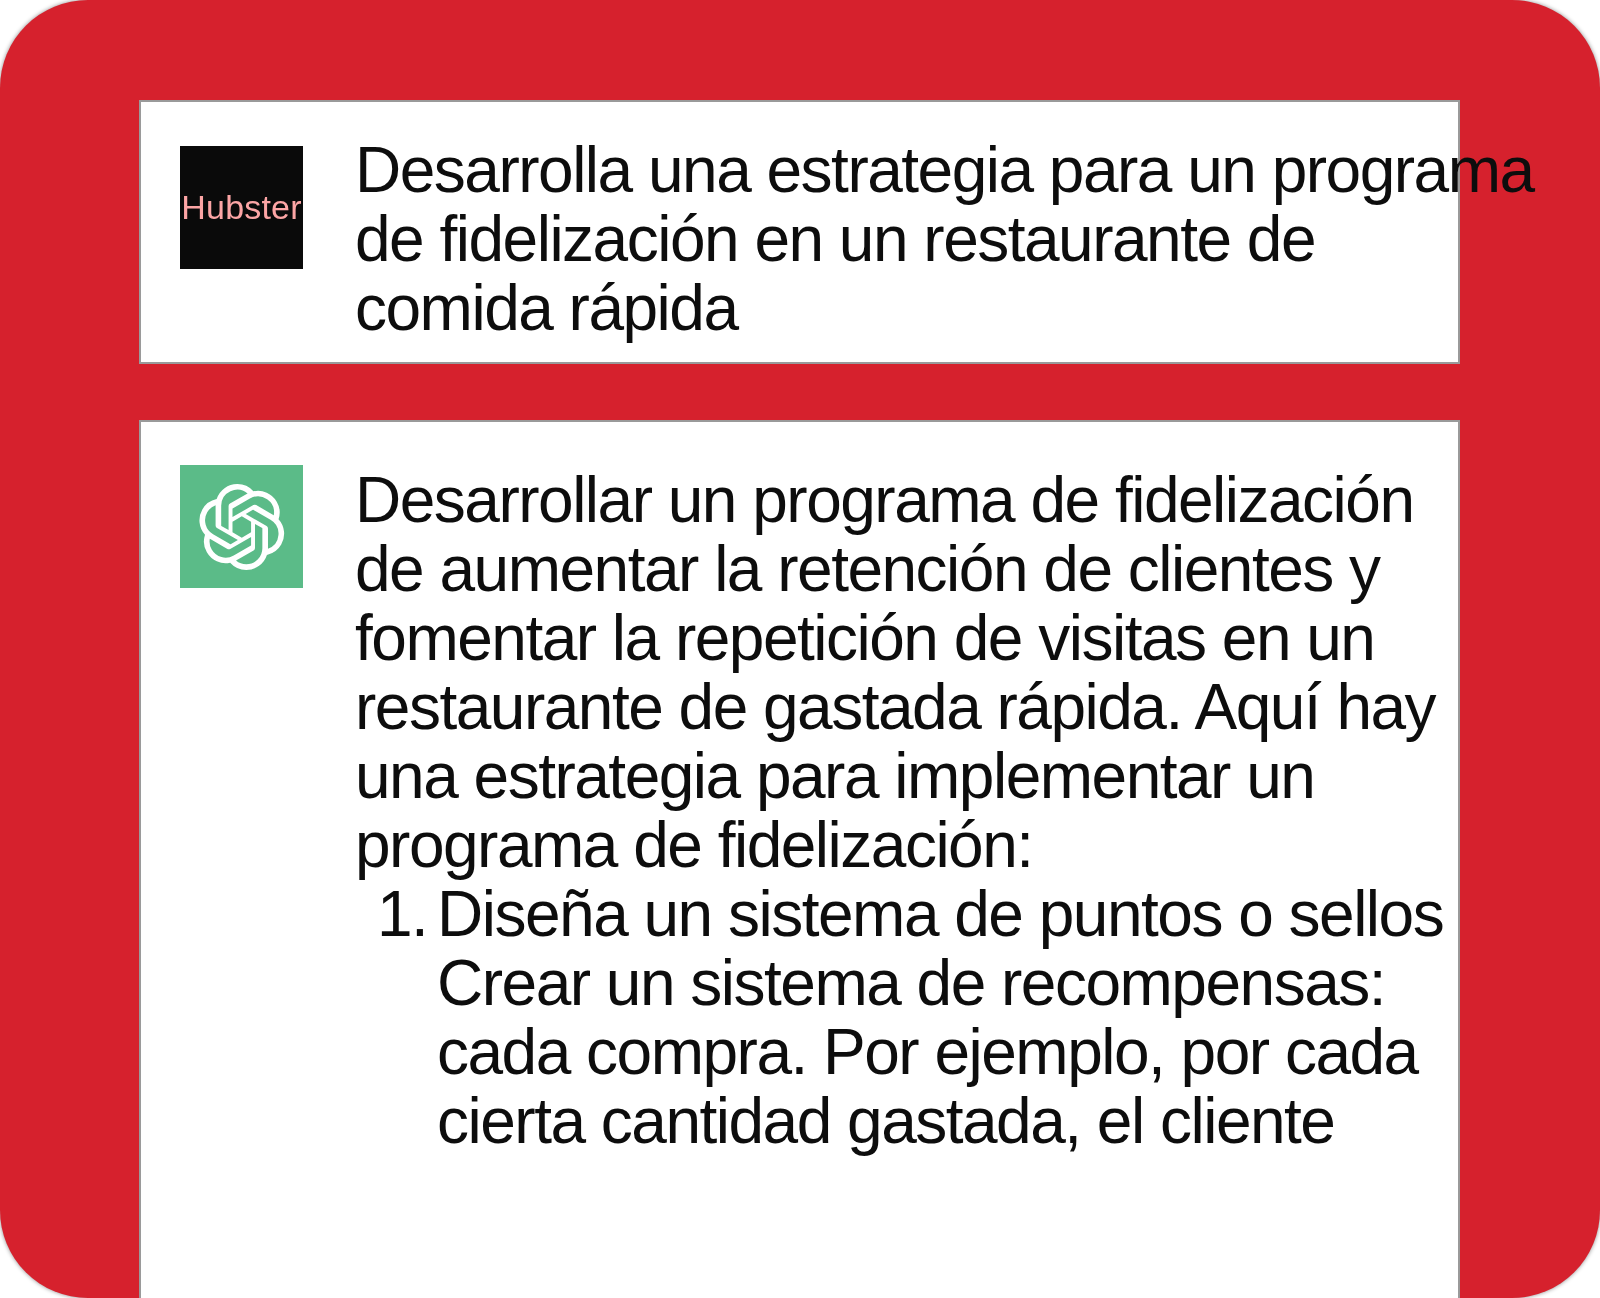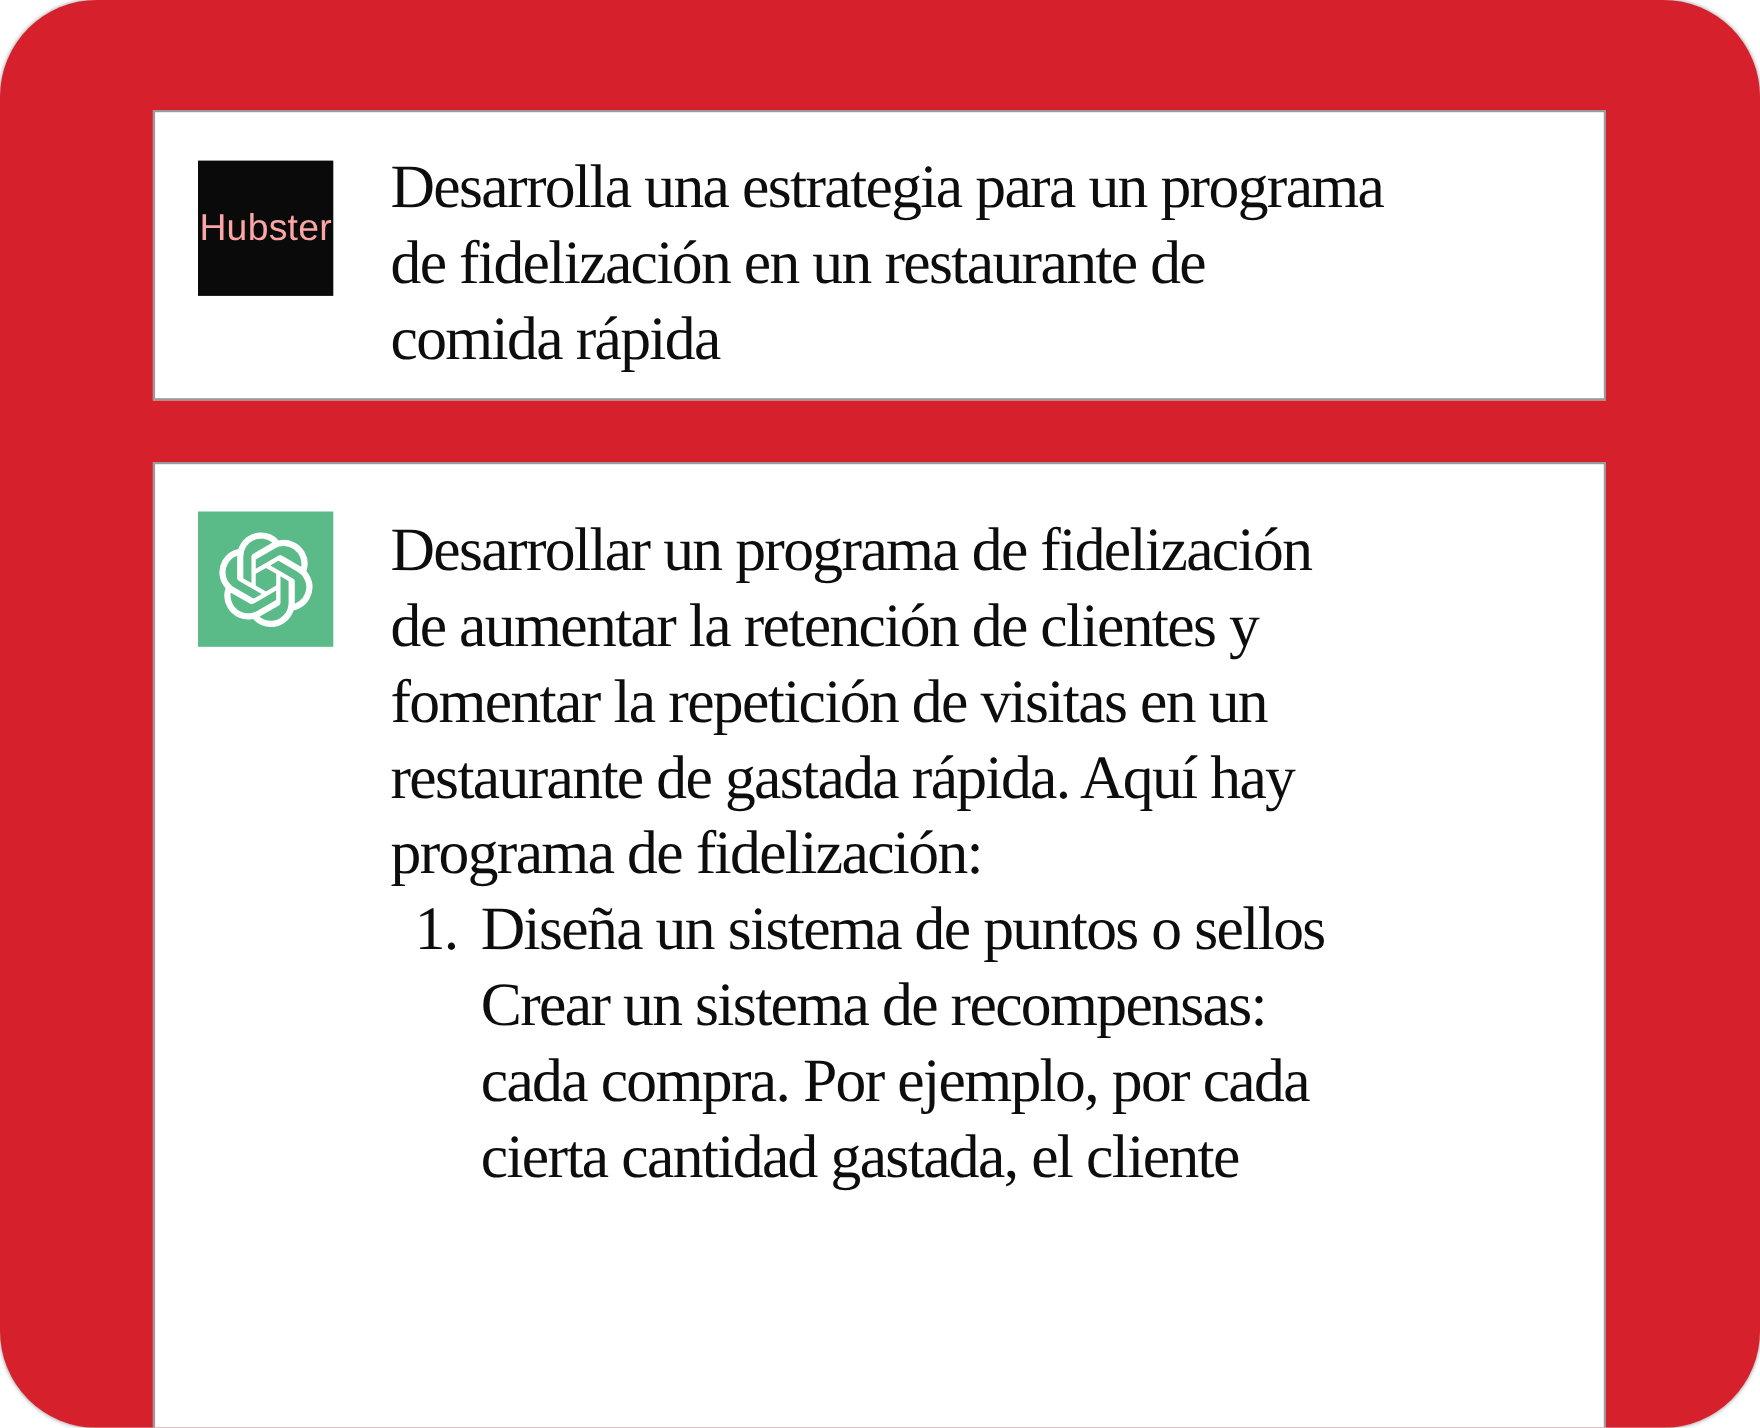--- a/index.html
+++ b/index.html
@@ -33,24 +33,23 @@
   }
   .logo-hubster { top: 44px; background: #0a0a0a; }
   .logo-hubster .word {
     color: #fca5a5; font-size: 34px; font-weight: 500; letter-spacing: 0.2px;
   }
   .logo-chatgpt { top: 43px; background: #5BBB88; }
   .logo-chatgpt svg { width: 88px; height: 88px; display: block; }
 
   .text-block {
     position: absolute; left: 214px;
-    font-size: 56px; line-height: 69px; letter-spacing: -1.5px;
+    font-size: 64px; line-height: 69px; letter-spacing: -1.5px;
     color: #0d0d0d;
     white-space: nowrap;
-    font-family: Liberation Serif, serif;
   }
   .question-text { top: 34px; }
   .response-text { top: 44px; }
   .line { height: 69px; }
   .list-item { position: relative; padding-left: 82px; }
   .list-item .marker { position: absolute; left: 22px; top: 0; }
 </style>
 </head>
 <body>
 
@@ -72,20 +71,21 @@
       <div class="logo logo-chatgpt">
         <svg viewBox="0 0 41 41" xmlns="http://www.w3.org/2000/svg" aria-hidden="true">
           <path fill="#ffffff" d="M37.532 16.87a9.963 9.963 0 0 0-.856-8.184 10.078 10.078 0 0 0-10.855-4.835A9.964 9.964 0 0 0 18.306.5a10.079 10.079 0 0 0-9.614 6.977 9.967 9.967 0 0 0-6.664 4.834 10.08 10.08 0 0 0 1.24 11.817 9.965 9.965 0 0 0 .856 8.185 10.079 10.079 0 0 0 10.855 4.835 9.965 9.965 0 0 0 7.516 3.35 10.078 10.078 0 0 0 9.617-6.981 9.967 9.967 0 0 0 6.663-4.834 10.079 10.079 0 0 0-1.243-11.813ZM22.498 37.886a7.474 7.474 0 0 1-4.799-1.735c.061-.033.168-.091.237-.134l7.964-4.6a1.294 1.294 0 0 0 .655-1.134V19.054l3.366 1.944a.12.12 0 0 1 .066.092v9.299a7.505 7.505 0 0 1-7.49 7.496ZM6.392 31.006a7.471 7.471 0 0 1-.894-5.023c.06.036.162.099.237.141l7.964 4.6a1.297 1.297 0 0 0 1.308 0l9.724-5.614v3.888a.12.12 0 0 1-.048.103l-8.051 4.649a7.504 7.504 0 0 1-10.24-2.744ZM4.297 13.62A7.469 7.469 0 0 1 8.2 10.333c0 .068-.004.19-.004.274v9.201a1.294 1.294 0 0 0 .654 1.132l9.723 5.614-3.366 1.944a.12.12 0 0 1-.114.01L7.04 23.856a7.504 7.504 0 0 1-2.743-10.237Zm27.658 6.437-9.724-5.615 3.367-1.943a.121.121 0 0 1 .113-.01l8.052 4.648a7.498 7.498 0 0 1-1.158 13.528v-9.476a1.293 1.293 0 0 0-.65-1.132Zm3.35-5.043c-.059-.037-.162-.099-.236-.141l-7.965-4.6a1.298 1.298 0 0 0-1.308 0l-9.723 5.614v-3.888a.12.12 0 0 1 .048-.103l8.05-4.645a7.497 7.497 0 0 1 11.135 7.763Zm-21.063 6.929-3.367-1.944a.12.12 0 0 1-.065-.092v-9.299a7.497 7.497 0 0 1 12.293-5.756 6.94 6.94 0 0 0-.236.134l-7.965 4.6a1.294 1.294 0 0 0-.654 1.132l-.006 11.225Zm1.829-3.943 4.33-2.501 4.332 2.5v5l-4.331 2.5-4.331-2.5Z"></path>
         </svg>
       </div>
       <div class="text-block response-text">
         <div class="line">Desarrollar un programa de fidelización</div>
         <div class="line">de aumentar la retención de clientes y</div>
         <div class="line">fomentar la repetición de visitas en un</div>
         <div class="line">restaurante de gastada rápida. Aquí hay</div>
+        <div class="line">una estrategia para implementar un</div>
         <div class="line">programa de fidelización:</div>
         <div class="list-item">
           <span class="marker">1.</span>
           <div class="list-lines">
             <div class="line">Diseña un sistema de puntos o sellos</div>
             <div class="line">Crear un sistema de recompensas:</div>
             <div class="line">cada compra. Por ejemplo, por cada</div>
             <div class="line">cierta cantidad gastada, el cliente</div>
           </div>
         </div>

